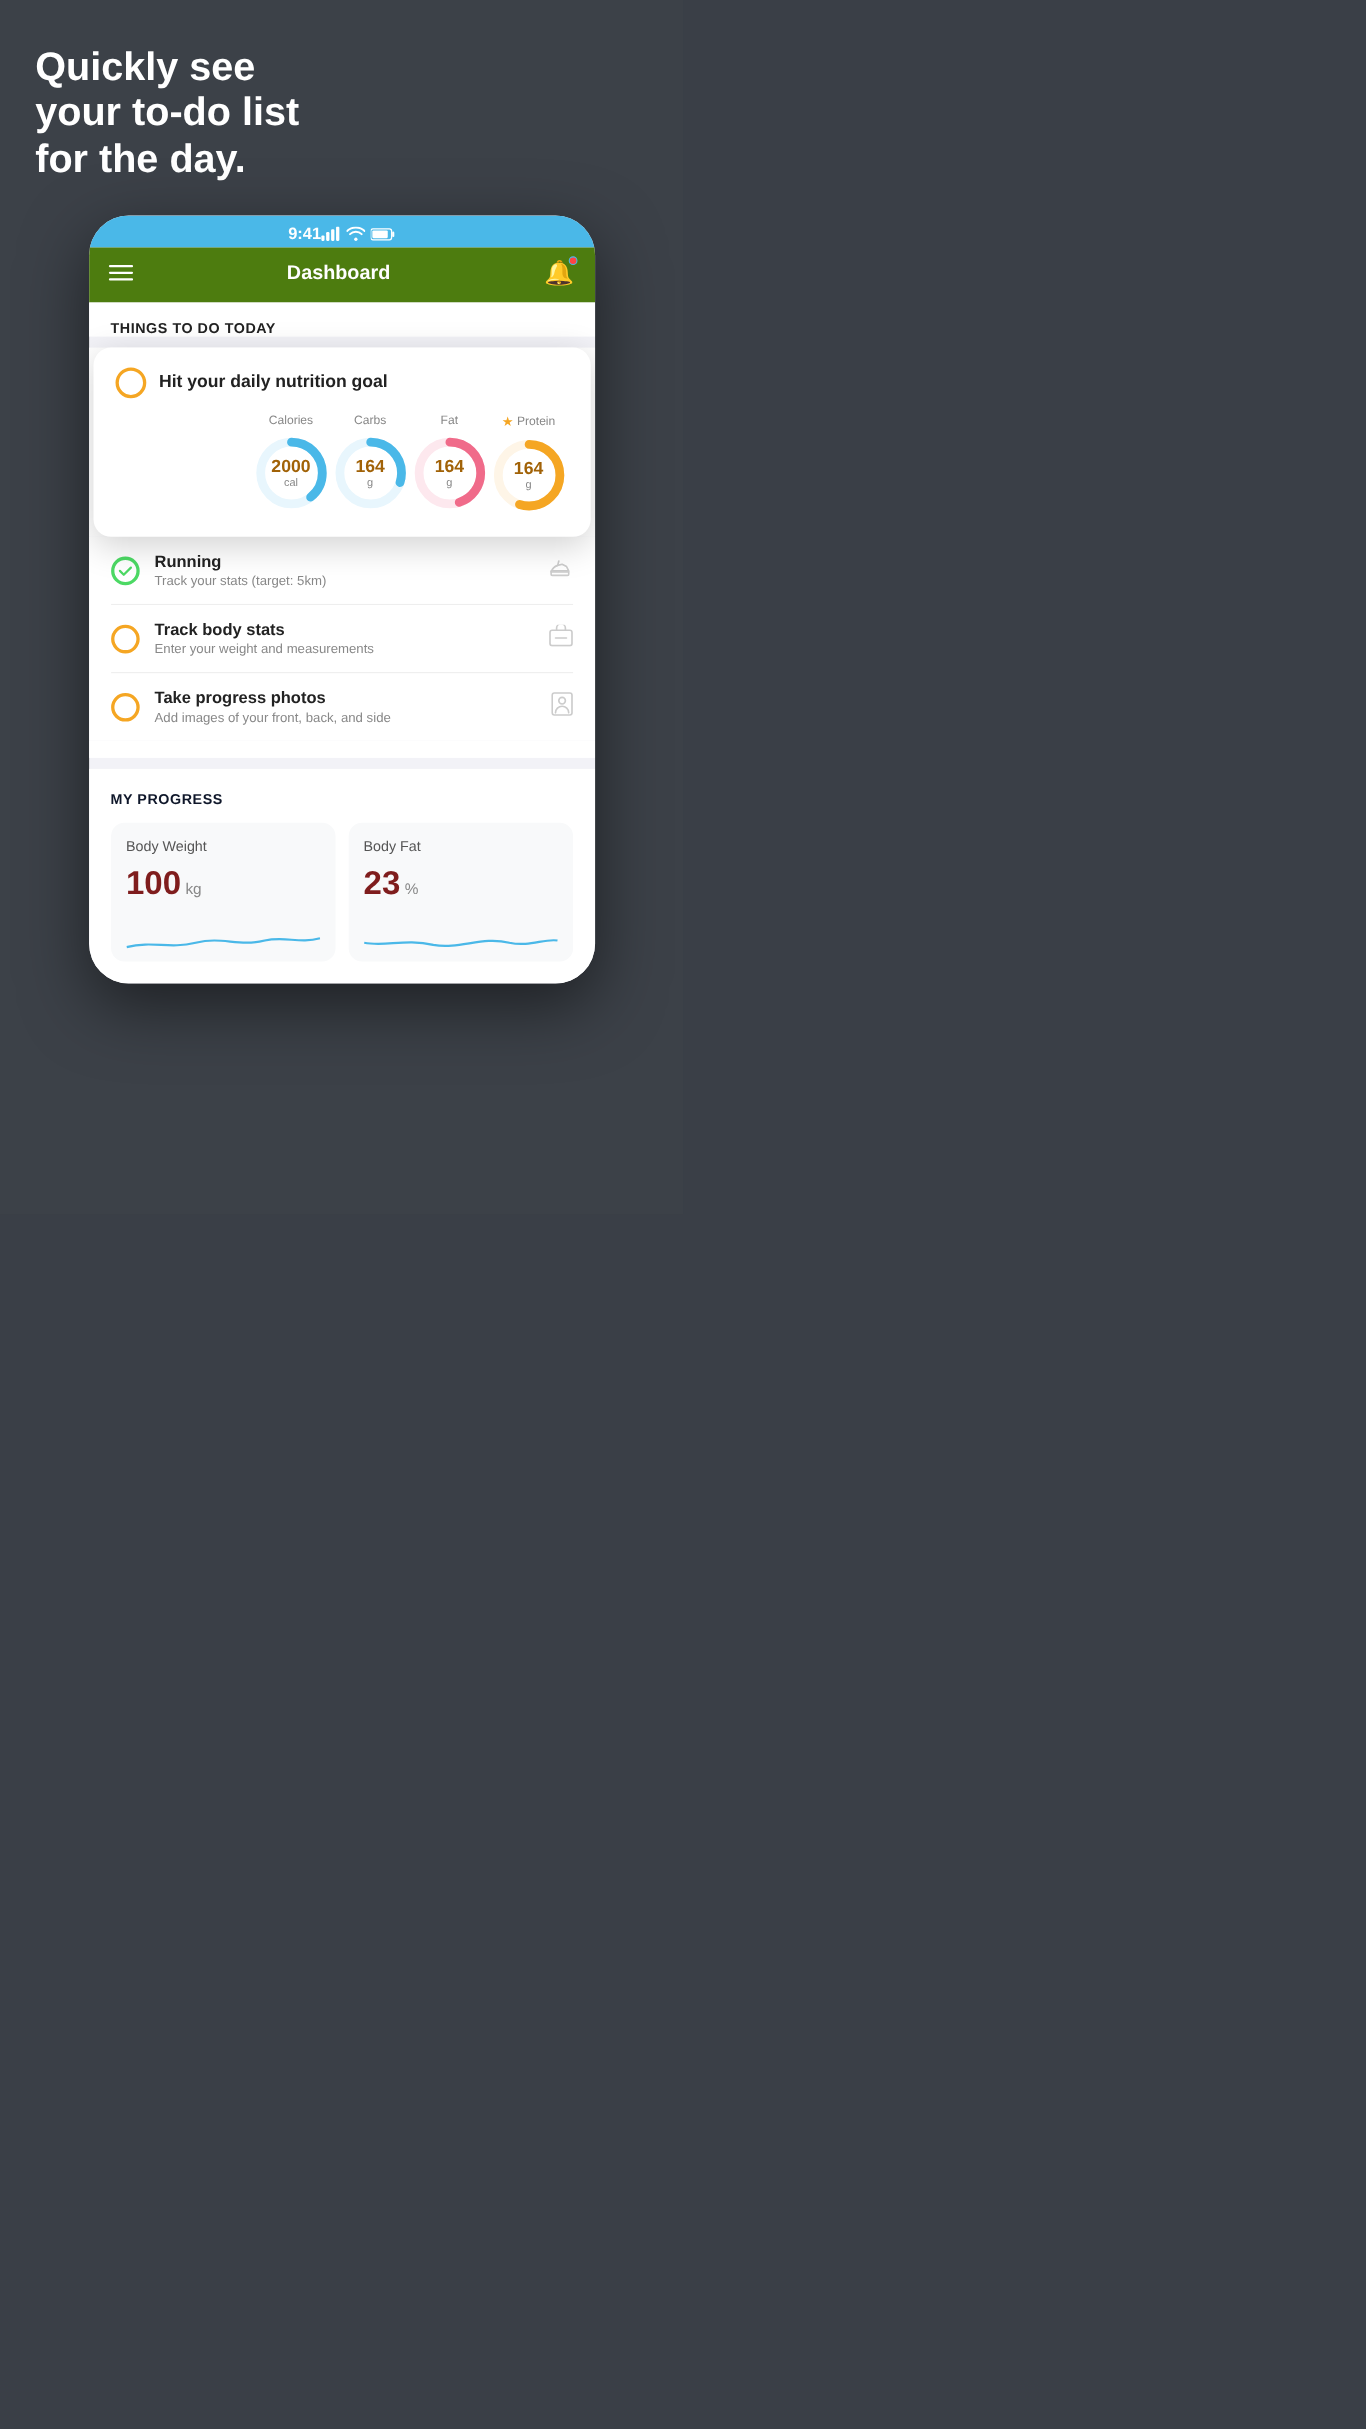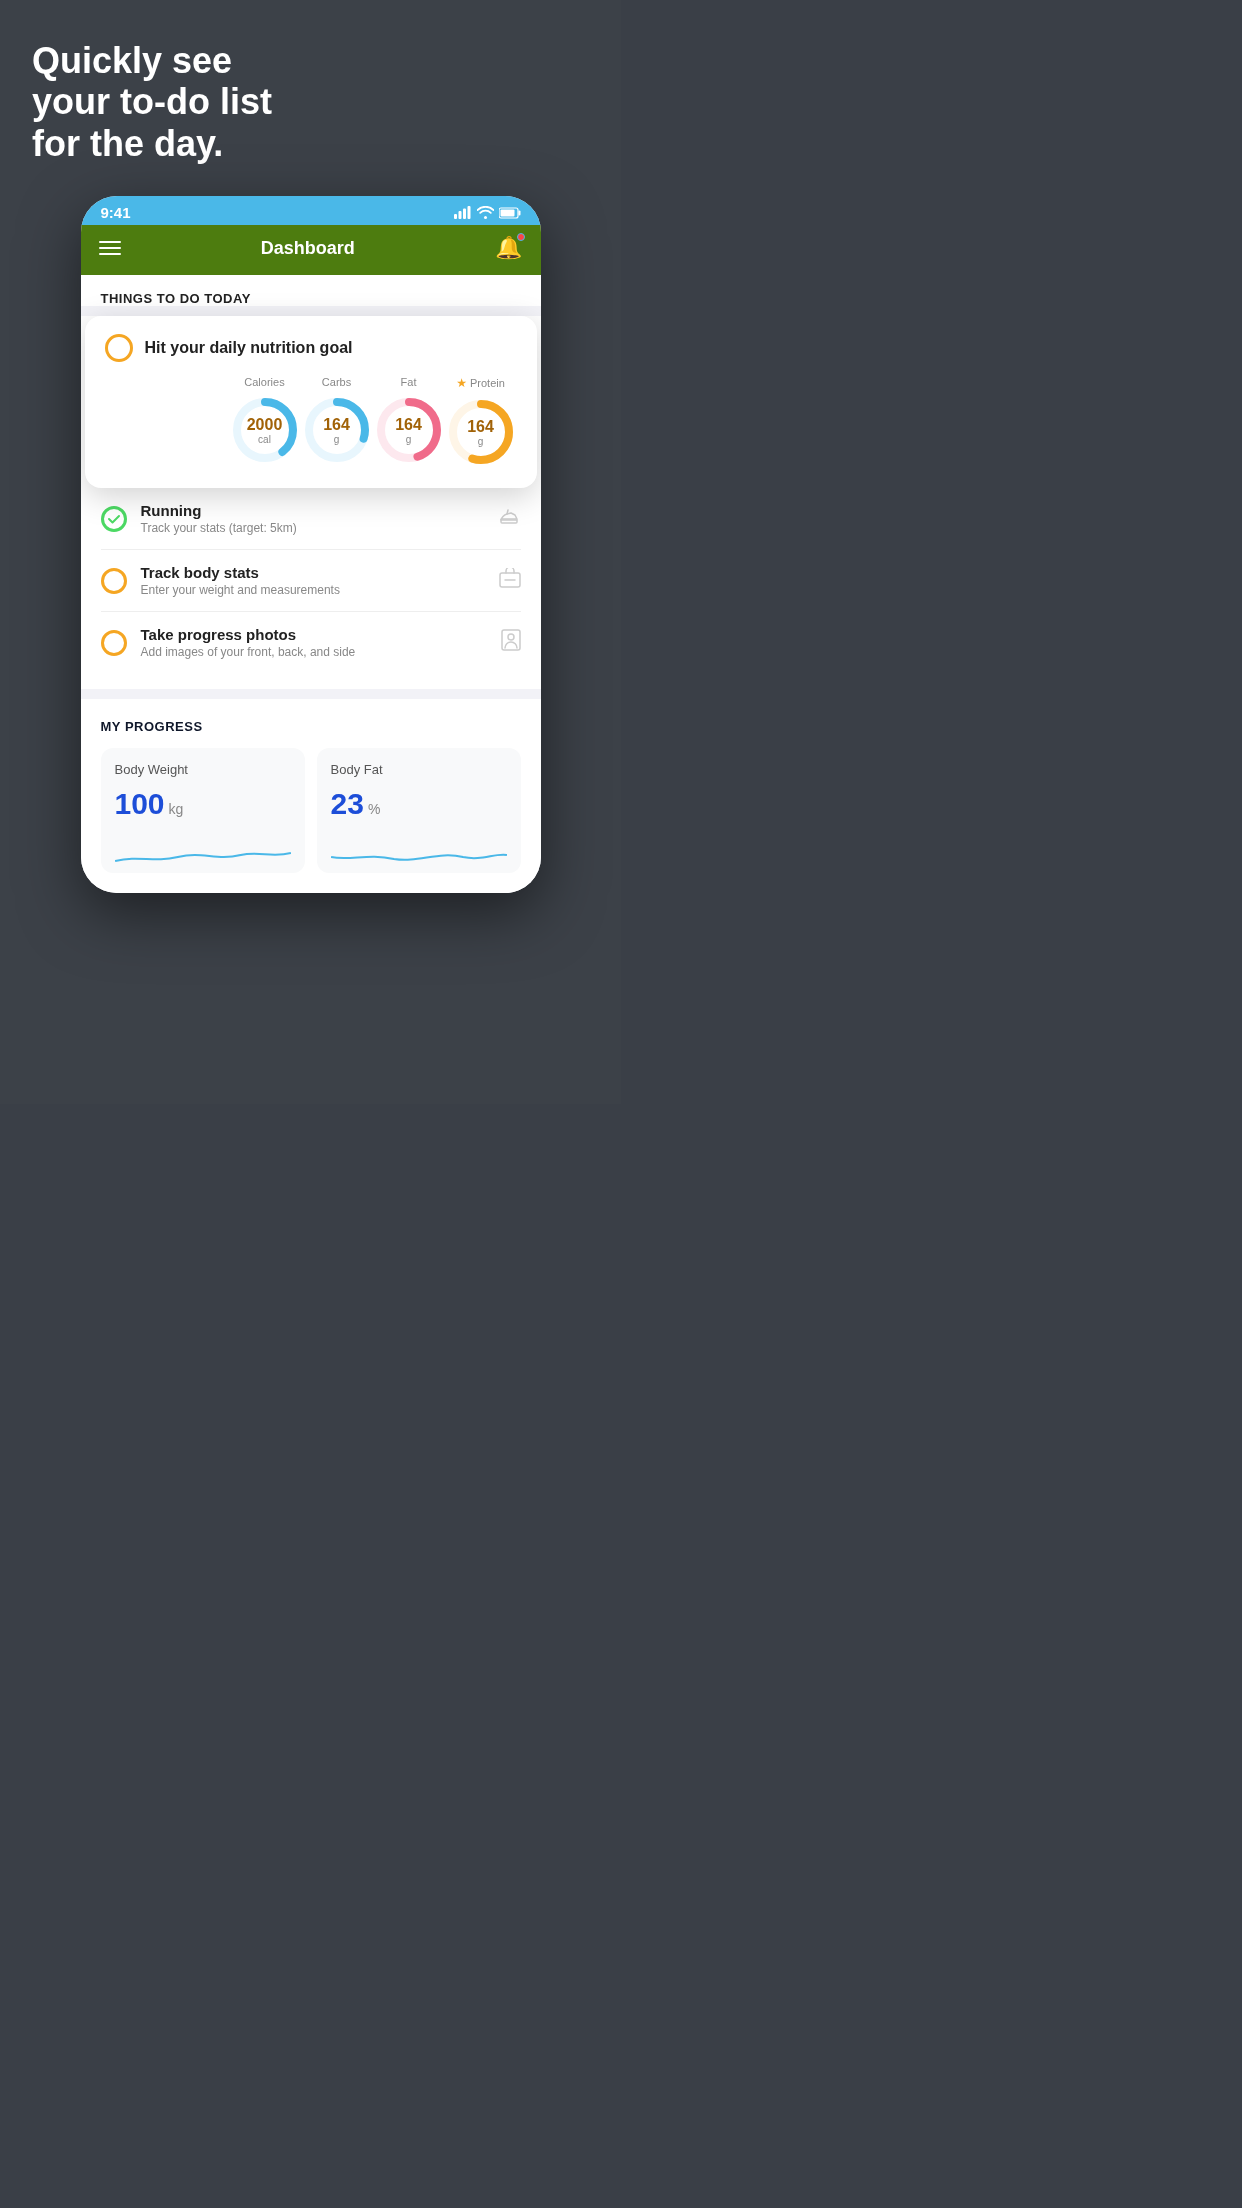--- a/index.html
+++ b/index.html
@@ -33,21 +33,21 @@
       background: #f2f2f7;
       border-radius: 36px;
       overflow: hidden;
       box-shadow: 0 20px 60px rgba(0,0,0,0.5);
       position: relative;
     }
     
     .status-bar {
       background: #4ab8e8;
       display: flex;
-      justify-content: space-between;
+      justify-content: center;
       align-items: center;
       padding: 8px 20px 4px 20px;
       color: #fff;
       font-size: 14px;
       font-weight: 600;
     }
     .status-time { font-size: 15px; font-weight: 700; }
     .status-icons { display: flex; align-items: center; gap: 5px; }
     
     .nav-bar {
@@ -165,21 +165,21 @@
       display: flex; gap: 12px;
       padding-bottom: 20px;
     }
     .progress-card {
       flex: 1; background: #f8f9fa; border-radius: 12px;
       padding: 14px 14px 0 14px;
       overflow: hidden;
     }
     .progress-card-title { font-size: 13px; color: #555; font-weight: 500; margin-bottom: 10px; }
     .progress-value-row { display: flex; align-items: baseline; gap: 4px; margin-bottom: 12px; }
-    .progress-value { font-size: 30px; font-weight: 700; color: #1d4ed8; }
+    .progress-value { font-size: 30px; font-weight: 700; color: #7f1d1d; }
     .progress-unit { font-size: 14px; color: #888; }
     .mini-chart {
       height: 36px; width: 100%;
     }
   </style>
 </head>
 <body>
 
 <div class="page-bg">
 

